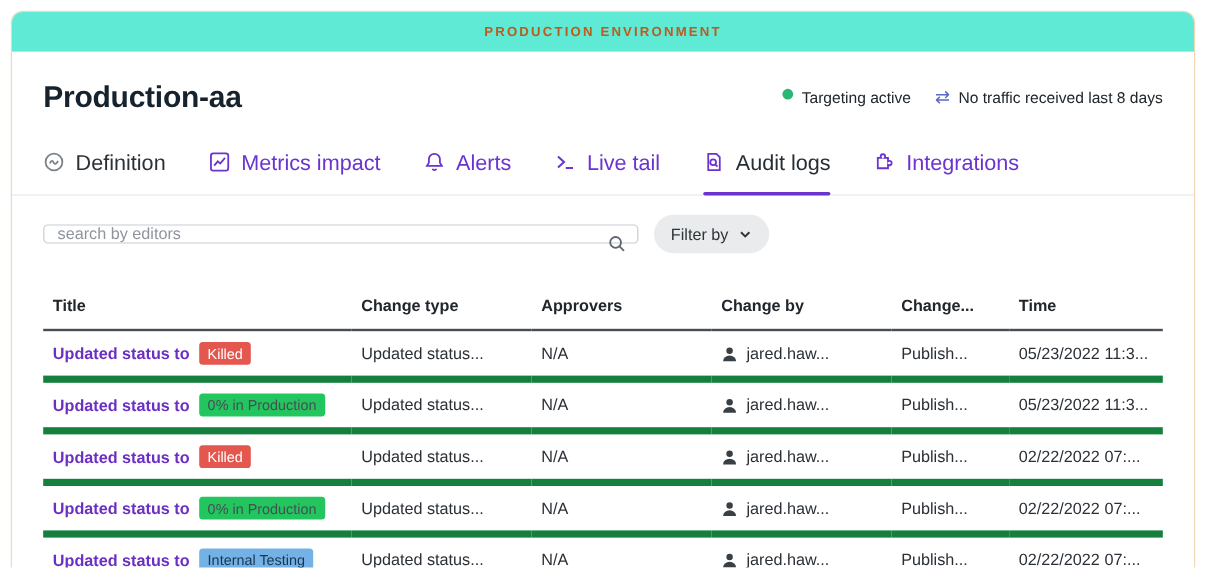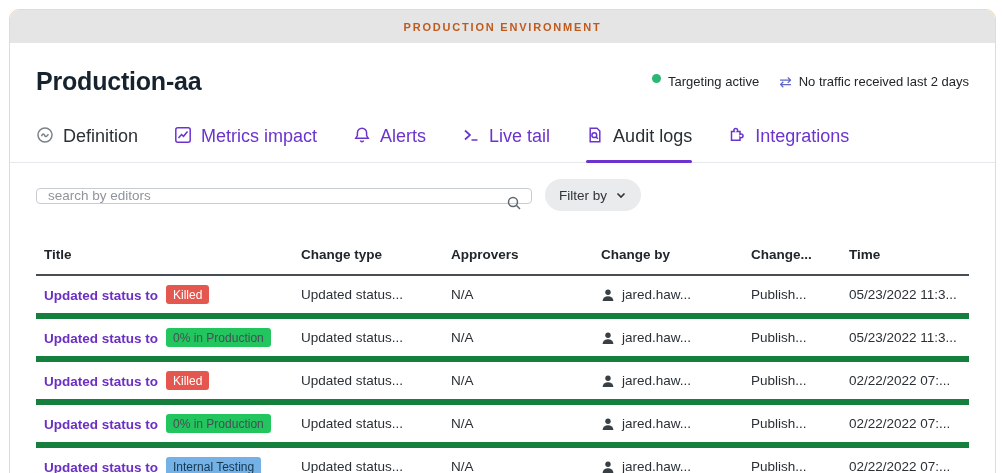--- a/index.html
+++ b/index.html
@@ -11,21 +11,21 @@
     color:#2a3036;
   }
   .card {
     margin:9px; height:640px;
     border:1px solid #f1d8b6;
     border-radius:10px;
     overflow:hidden;
     background:#fff;
   }
   .banner {
-    background:#e5e5e5;
+    background:#5eead4;
     color:#bf5a1c;
     font-size:11px; font-weight:bold;
     letter-spacing:1.8px;
     text-align:center;
     padding:11px 0 10px 0;
   }
   .header {
     display:flex; justify-content:space-between; align-items:center;
     padding:24px 26px 0 26px;
   }
@@ -141,21 +141,21 @@
 
   <div class="header">
     <div class="page-title">Production-aa</div>
     <div class="status">
       <div class="status-item">
         <span class="dot"></span>
         <span>Targeting active</span>
       </div>
       <div class="status-item">
         <span class="traffic-glyph">⇄</span>
-        <span>No traffic received last 2 days</span>
+        <span>No traffic received last 8 days</span>
       </div>
     </div>
   </div>
 
   <div class="tabs">
     <div class="tab tab--dark">
       <span class="ticon">
         <svg width="18" height="18" viewBox="0 0 18 18" fill="none" stroke="currentColor" stroke-width="1.5">
             <circle cx="9" cy="9" r="7"></circle>
             <path d="M5.5 10.2 C6.6 7.4 7.8 7.6 8.6 9.4 C9.4 11.2 10.8 11 12.4 8.2"></path>

